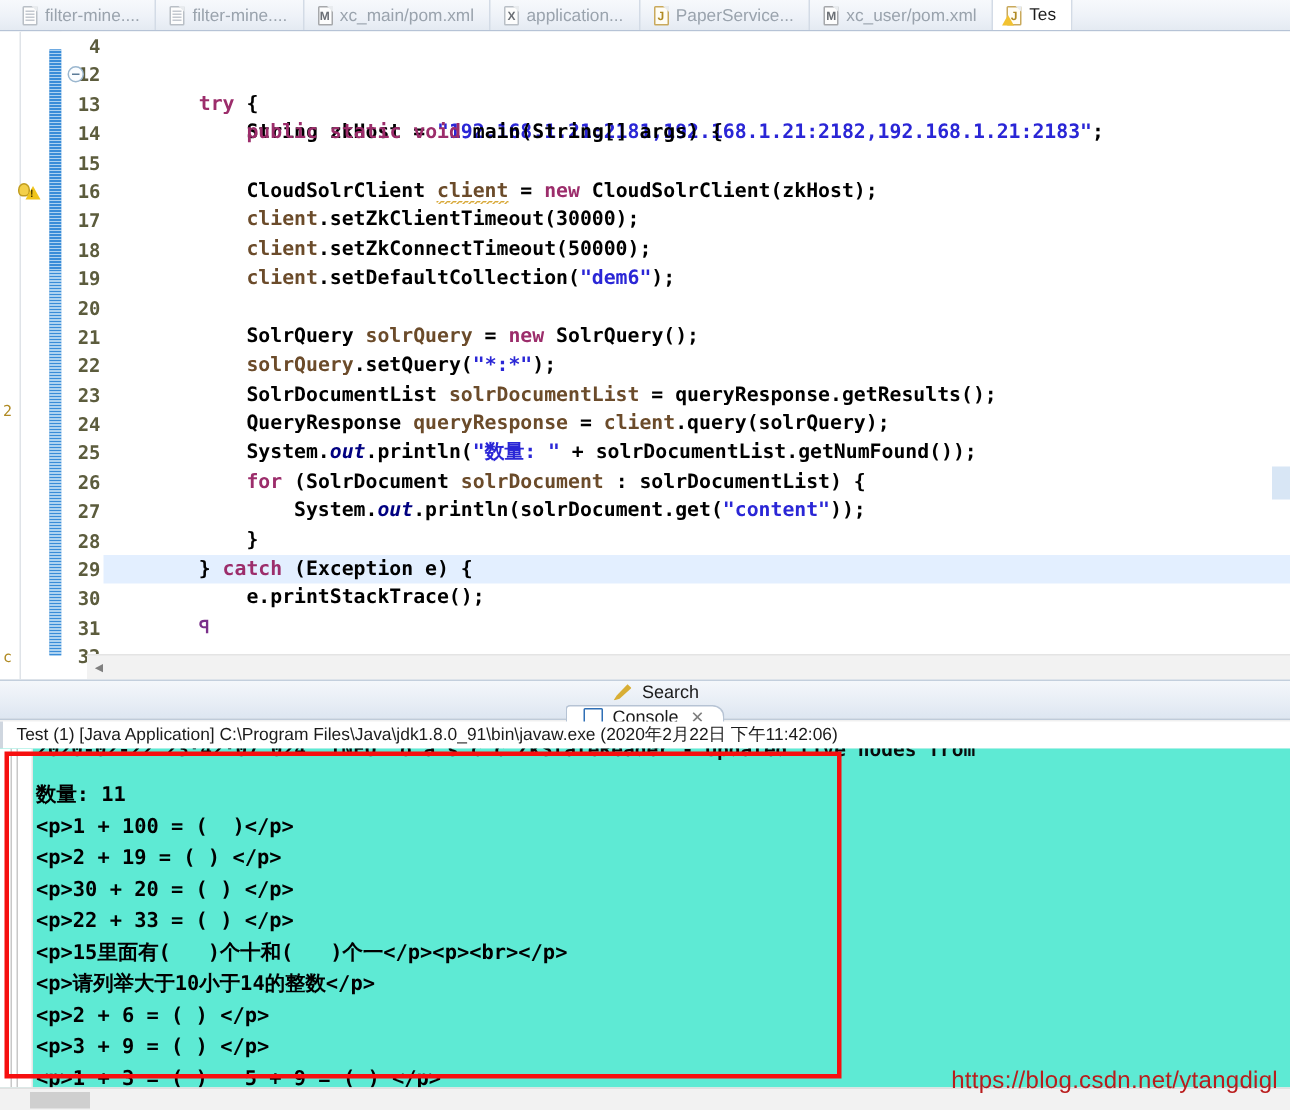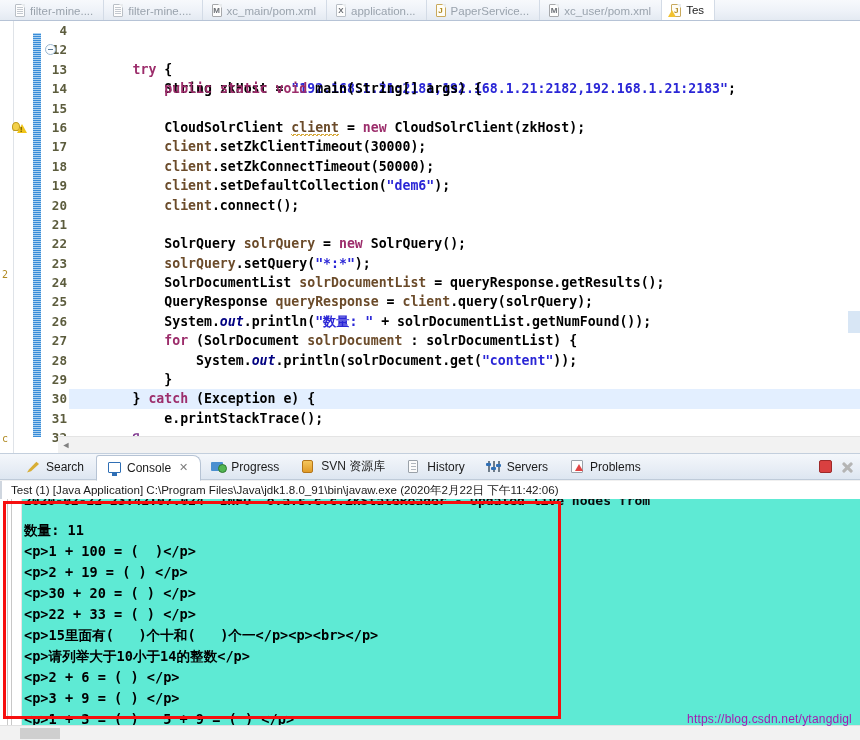--- a/index.html
+++ b/index.html
@@ -207,21 +207,21 @@
   
   .bottom {
     position: absolute; left: 0; top: 453px; width: 860px; height: 287px;
     background: #f0f0f0;
   }
   .viewtabs {
     position: absolute; left: 0; top: 0; width: 860px; height: 27px;
     background: linear-gradient(to bottom, #f4f7fb 0%, #e7edf5 60%, #dde6f1 100%);
     border-top: 1px solid #c3cfdd;
     border-bottom: 1px solid #bfcbd9;
-    display: flex; align-items: center;
+    display: flex; align-items: center; flex-direction: column;
   }
   .vtab {
     display: flex; align-items: center; gap: 5px;
     height: 26px; padding: 0 12px 0 10px;
     font-size: 12px; color: #1b1b1b;
     position: relative;
   }
   .vtab.active {
     background: #ffffff;
     border: 1px solid #b6c3d4;
@@ -366,21 +366,21 @@
   .console-hscroll {
     position: absolute; left: 0; top: 272px; width: 860px; height: 15px;
     background: #f2f2f2; border-top: 1px solid #e0e0e0;
     display: flex; align-items: center;
   }
   .chs-thumb {
     margin-left: 20px; width: 40px; height: 11px; background: #cfcfcf;
   }
   .watermark {
     position: absolute; right: 8px; top: 712px;
-    font-size: 12px; color: #a21caf;
+    font-size: 16px; color: #b91c1c;
     font-family: "Liberation Sans", sans-serif;
     letter-spacing: .2px;
     z-index: 20;
   }
   .left-edge-marks {
     position: absolute; left: 1px; top: 0; width: 12px; height: 432px;
   }
   .left-edge-marks span {
     position: absolute; left: 1px;
     font-family: "DejaVu Sans Mono", monospace;
@@ -497,21 +497,20 @@
       <div class="line" style="position:relative">
         <span class="fold" style="left:-24px;"></span>
         <span>    </span><span class="kw">public</span> <span class="kw">static</span> <span class="kw">void</span> main(String[] args) {</div>
       <div class="line">        <span class="kw">try</span> {</div>
       <div class="line">            String zkHost = <span class="str">"192.168.1.21:2181,192.168.1.21:2182,192.168.1.21:2183"</span>;</div>
       <div class="line"> </div>
       <div class="line">            CloudSolrClient <span class="fld squiggle">client</span> = <span class="kw">new</span> CloudSolrClient(zkHost);</div>
       <div class="line">            <span class="fld">client</span>.setZkClientTimeout(30000);</div>
       <div class="line">            <span class="fld">client</span>.setZkConnectTimeout(50000);</div>
       <div class="line">            <span class="fld">client</span>.setDefaultCollection(<span class="str">"dem6"</span>);</div>
-      <div class="line">            <span class="fld">client</span>.connect();</div>
       <div class="line"> </div>
       <div class="line">            SolrQuery <span class="fld">solrQuery</span> = <span class="kw">new</span> SolrQuery();</div>
       <div class="line">            <span class="fld">solrQuery</span>.setQuery(<span class="str">"*:*"</span>);</div>
       <div class="line">            SolrDocumentList <span class="fld">solrDocumentList</span> = queryResponse.getResults();</div>
       <div class="line">            QueryResponse <span class="fld">queryResponse</span> = <span class="fld">client</span>.query(solrQuery);</div>
       <div class="line">            System.<span class="stc">out</span>.println(<span class="str">"数量: "</span> + solrDocumentList.getNumFound());</div>
       <div class="line">            <span class="kw">for</span> (SolrDocument <span class="fld">solrDocument</span> : solrDocumentList) {</div>
       <div class="line">                System.<span class="stc">out</span>.println(solrDocument.get(<span class="str">"content"</span>));</div>
       <div class="line">            }</div>
       <div class="line hl">        } <span class="kw">catch</span> (Exception e) {</div>

